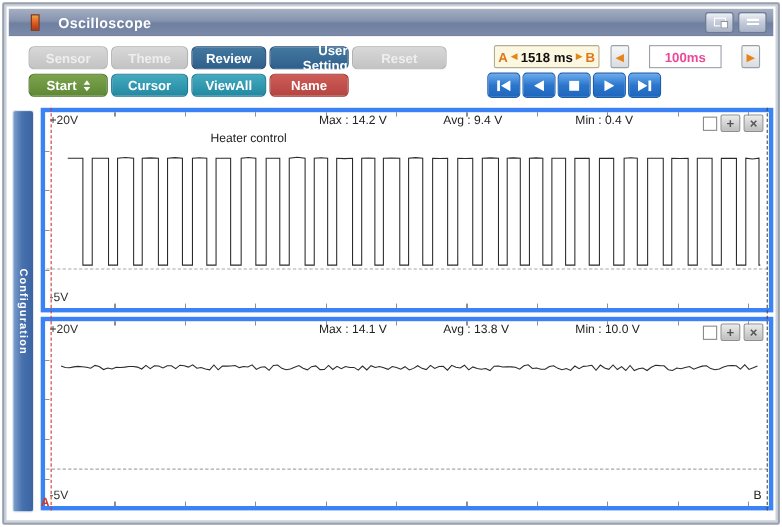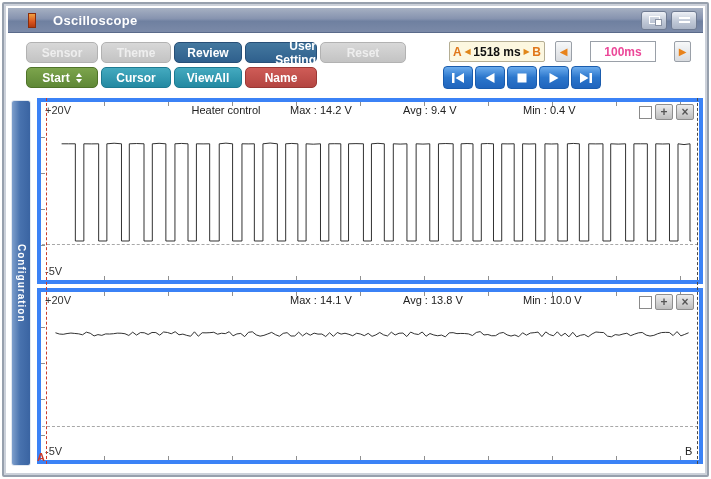--- a/index.html
+++ b/index.html
@@ -76,21 +76,21 @@
   .panel1 { height: 186px; }
   .panel2 { height: 176px; margin-top: 4px; }
   .ticks-top { position: absolute; left: 0; right: 0; top: 0; height: 4px;
                background: repeating-linear-gradient(to right, rgba(0,0,0,0) 0 63px, #8f8f8f 63px 64px); }
   .ticks-bottom { position: absolute; left: 0; right: 0; bottom: 0; height: 4px;
                background: repeating-linear-gradient(to right, rgba(0,0,0,0) 0 63px, #8f8f8f 63px 64px); }
   .ticks-left { position: absolute; left: 0; top: 0; bottom: 0; width: 4px;
                background: repeating-linear-gradient(to bottom, rgba(0,0,0,0) 0 35px, #8f8f8f 35px 36px); }
   .vmax { position: absolute; left: 4px; top: 2px; font-size: 11px; color: #333; }
   .vmin { position: absolute; left: 4px; bottom: 3px; font-size: 11px; color: #333; }
-  .ch-name { position: absolute; left: 120px; top: 2px; width: 130px; text-align: center;
+  .ch-name { position: absolute; left: 120px; top: 18px; width: 130px; text-align: center;
              font-size: 11px; color: #222; }
   .stat { position: absolute; top: 2px; font-size: 11px; color: #222; }
   .stat.max { left: 249px; } .stat.avg { left: 362px; } .stat.min { left: 482px; }
   .ch-controls { position: absolute; right: 5px; top: 2px; display: flex; align-items: center; gap: 3px; }
   .chk { width: 13px; height: 13px; background: #fff; border: 1px solid #8a8a8a; cursor: pointer; display: block; }
   .mini { width: 18px; height: 16px; border: 1px solid #8e8e8e; border-radius: 2px; cursor: pointer;
           background: linear-gradient(#ececec, #bdbdbd); color: #555; font-weight: bold; font-size: 12px;
           display: flex; align-items: center; justify-content: center; line-height: 1; padding: 0; }
   svg.wave { position: absolute; left: 1px; top: 1px; width: 662px; height: calc(100% - 2px); }
   .zeroline { position: absolute; left: 1px; right: 1px; top: 80%; border-top: 1px dashed #a8a8a8; }

